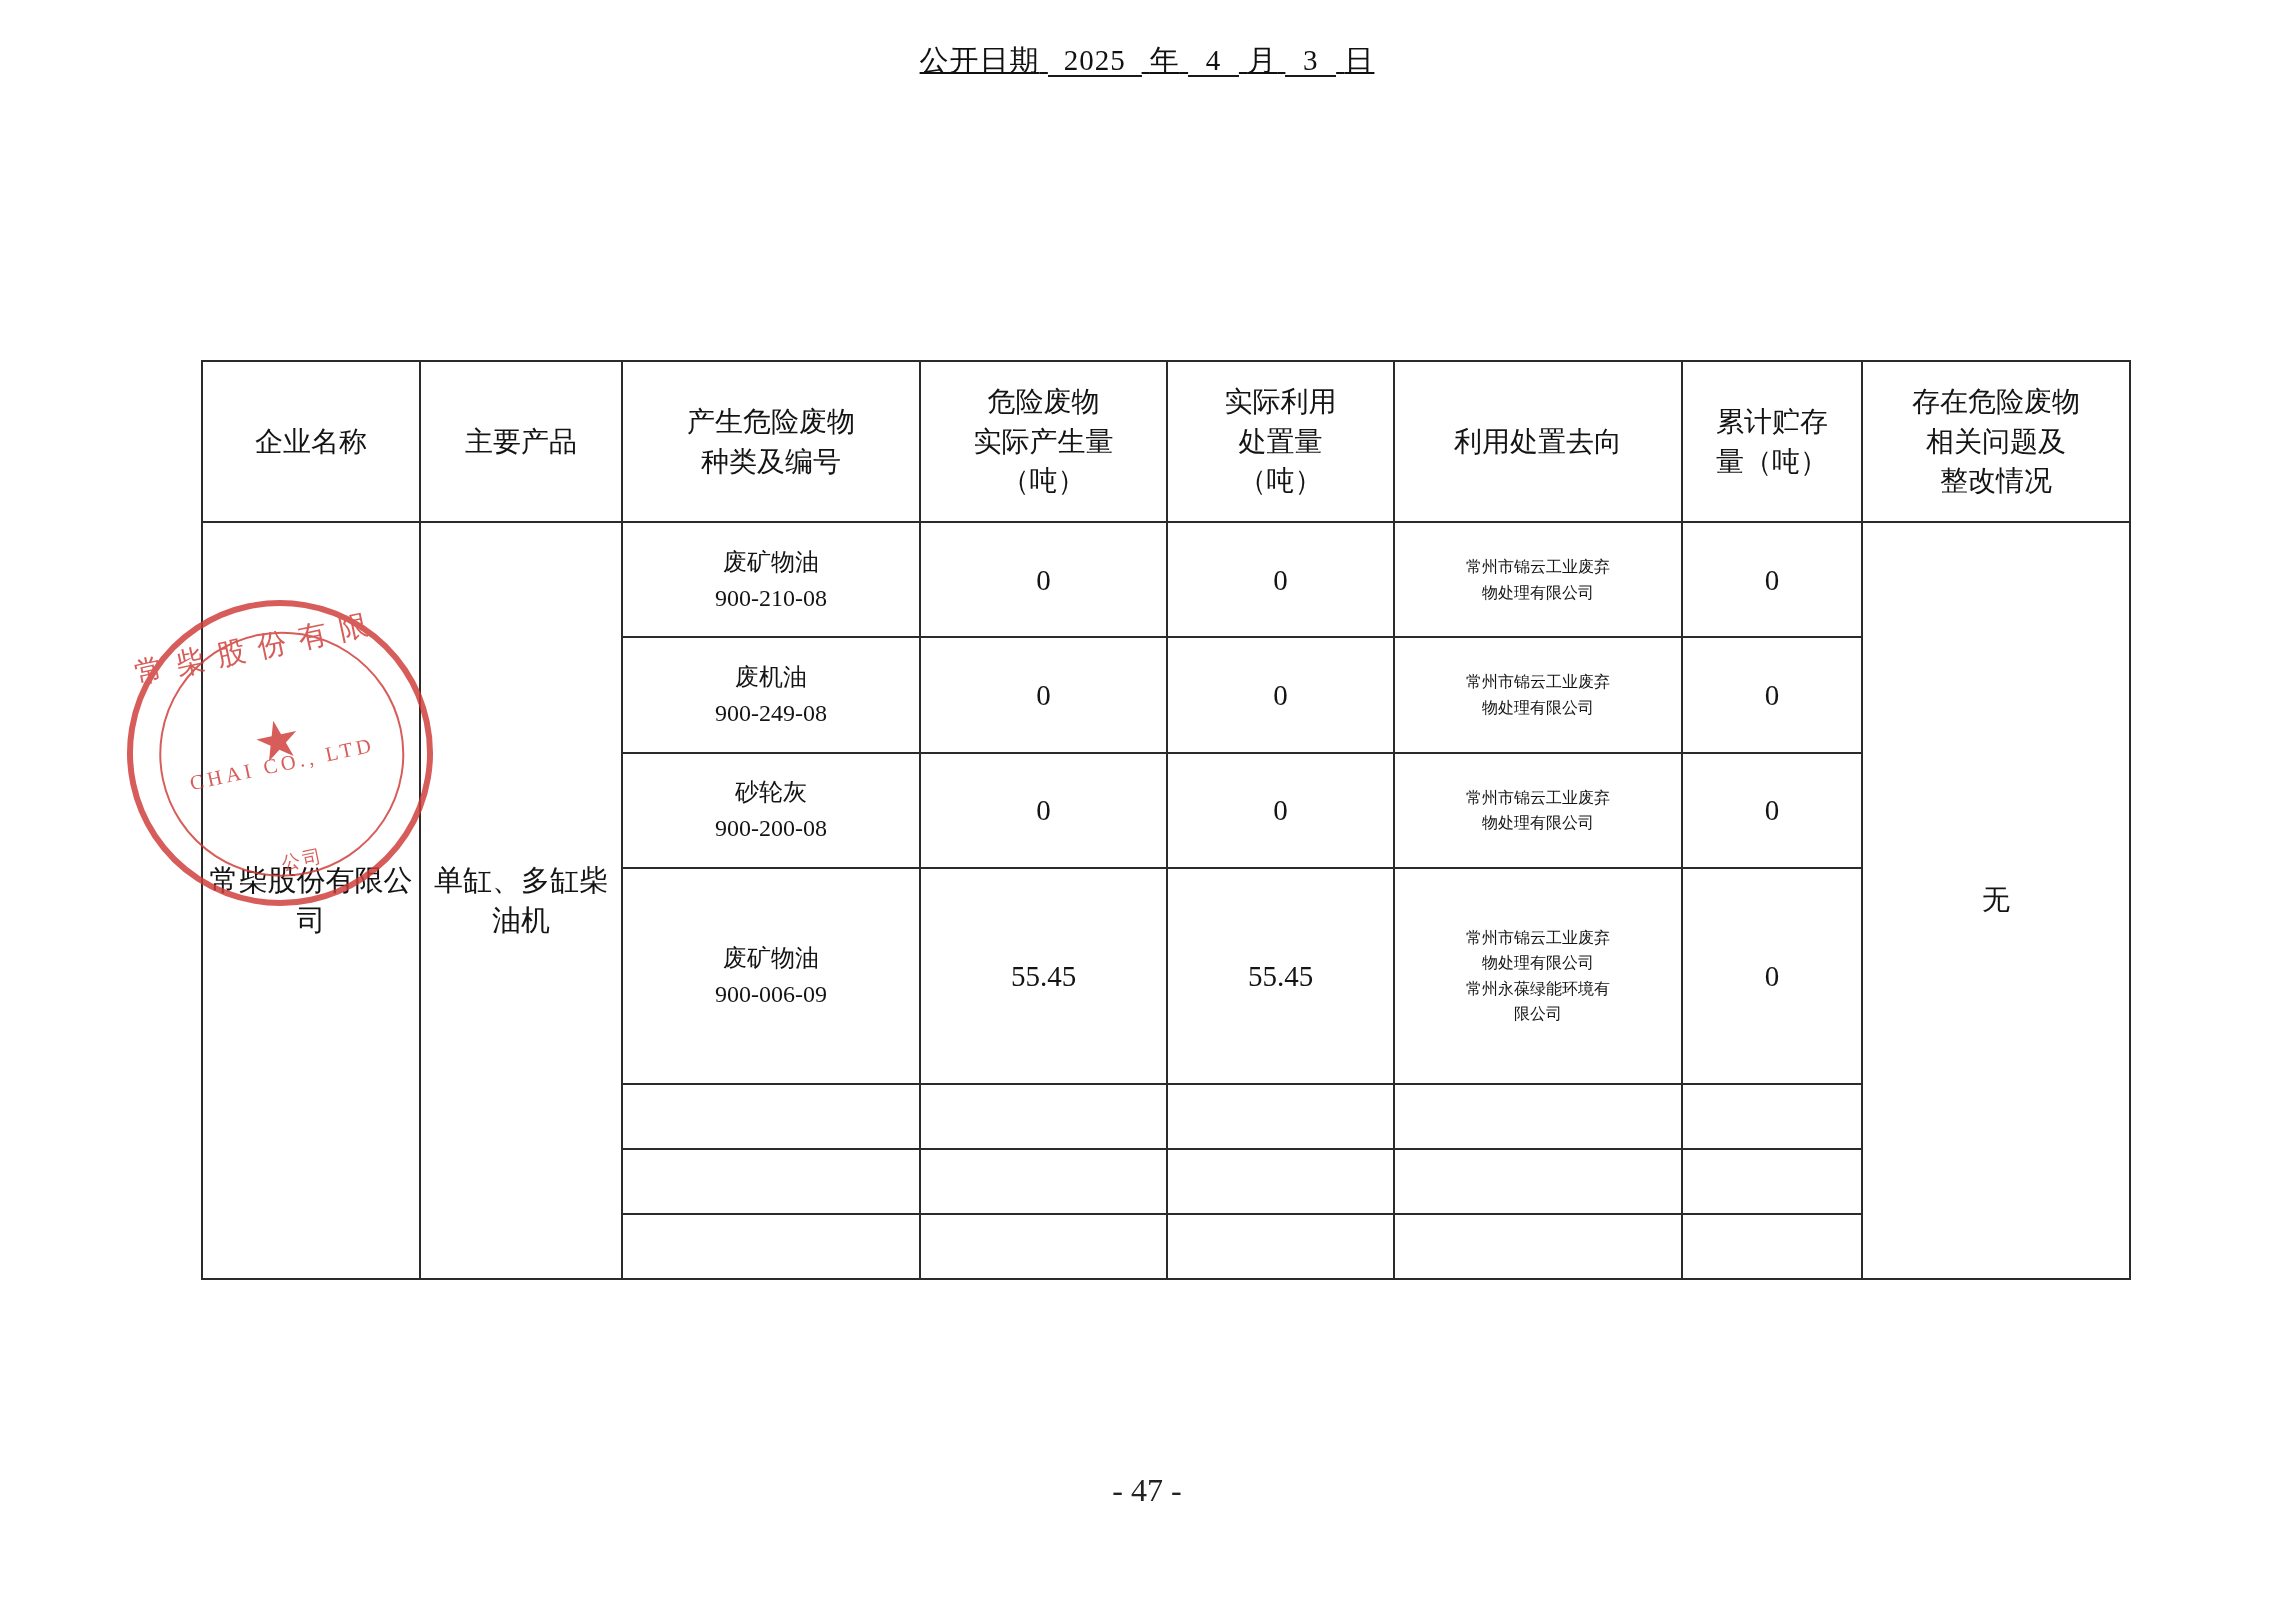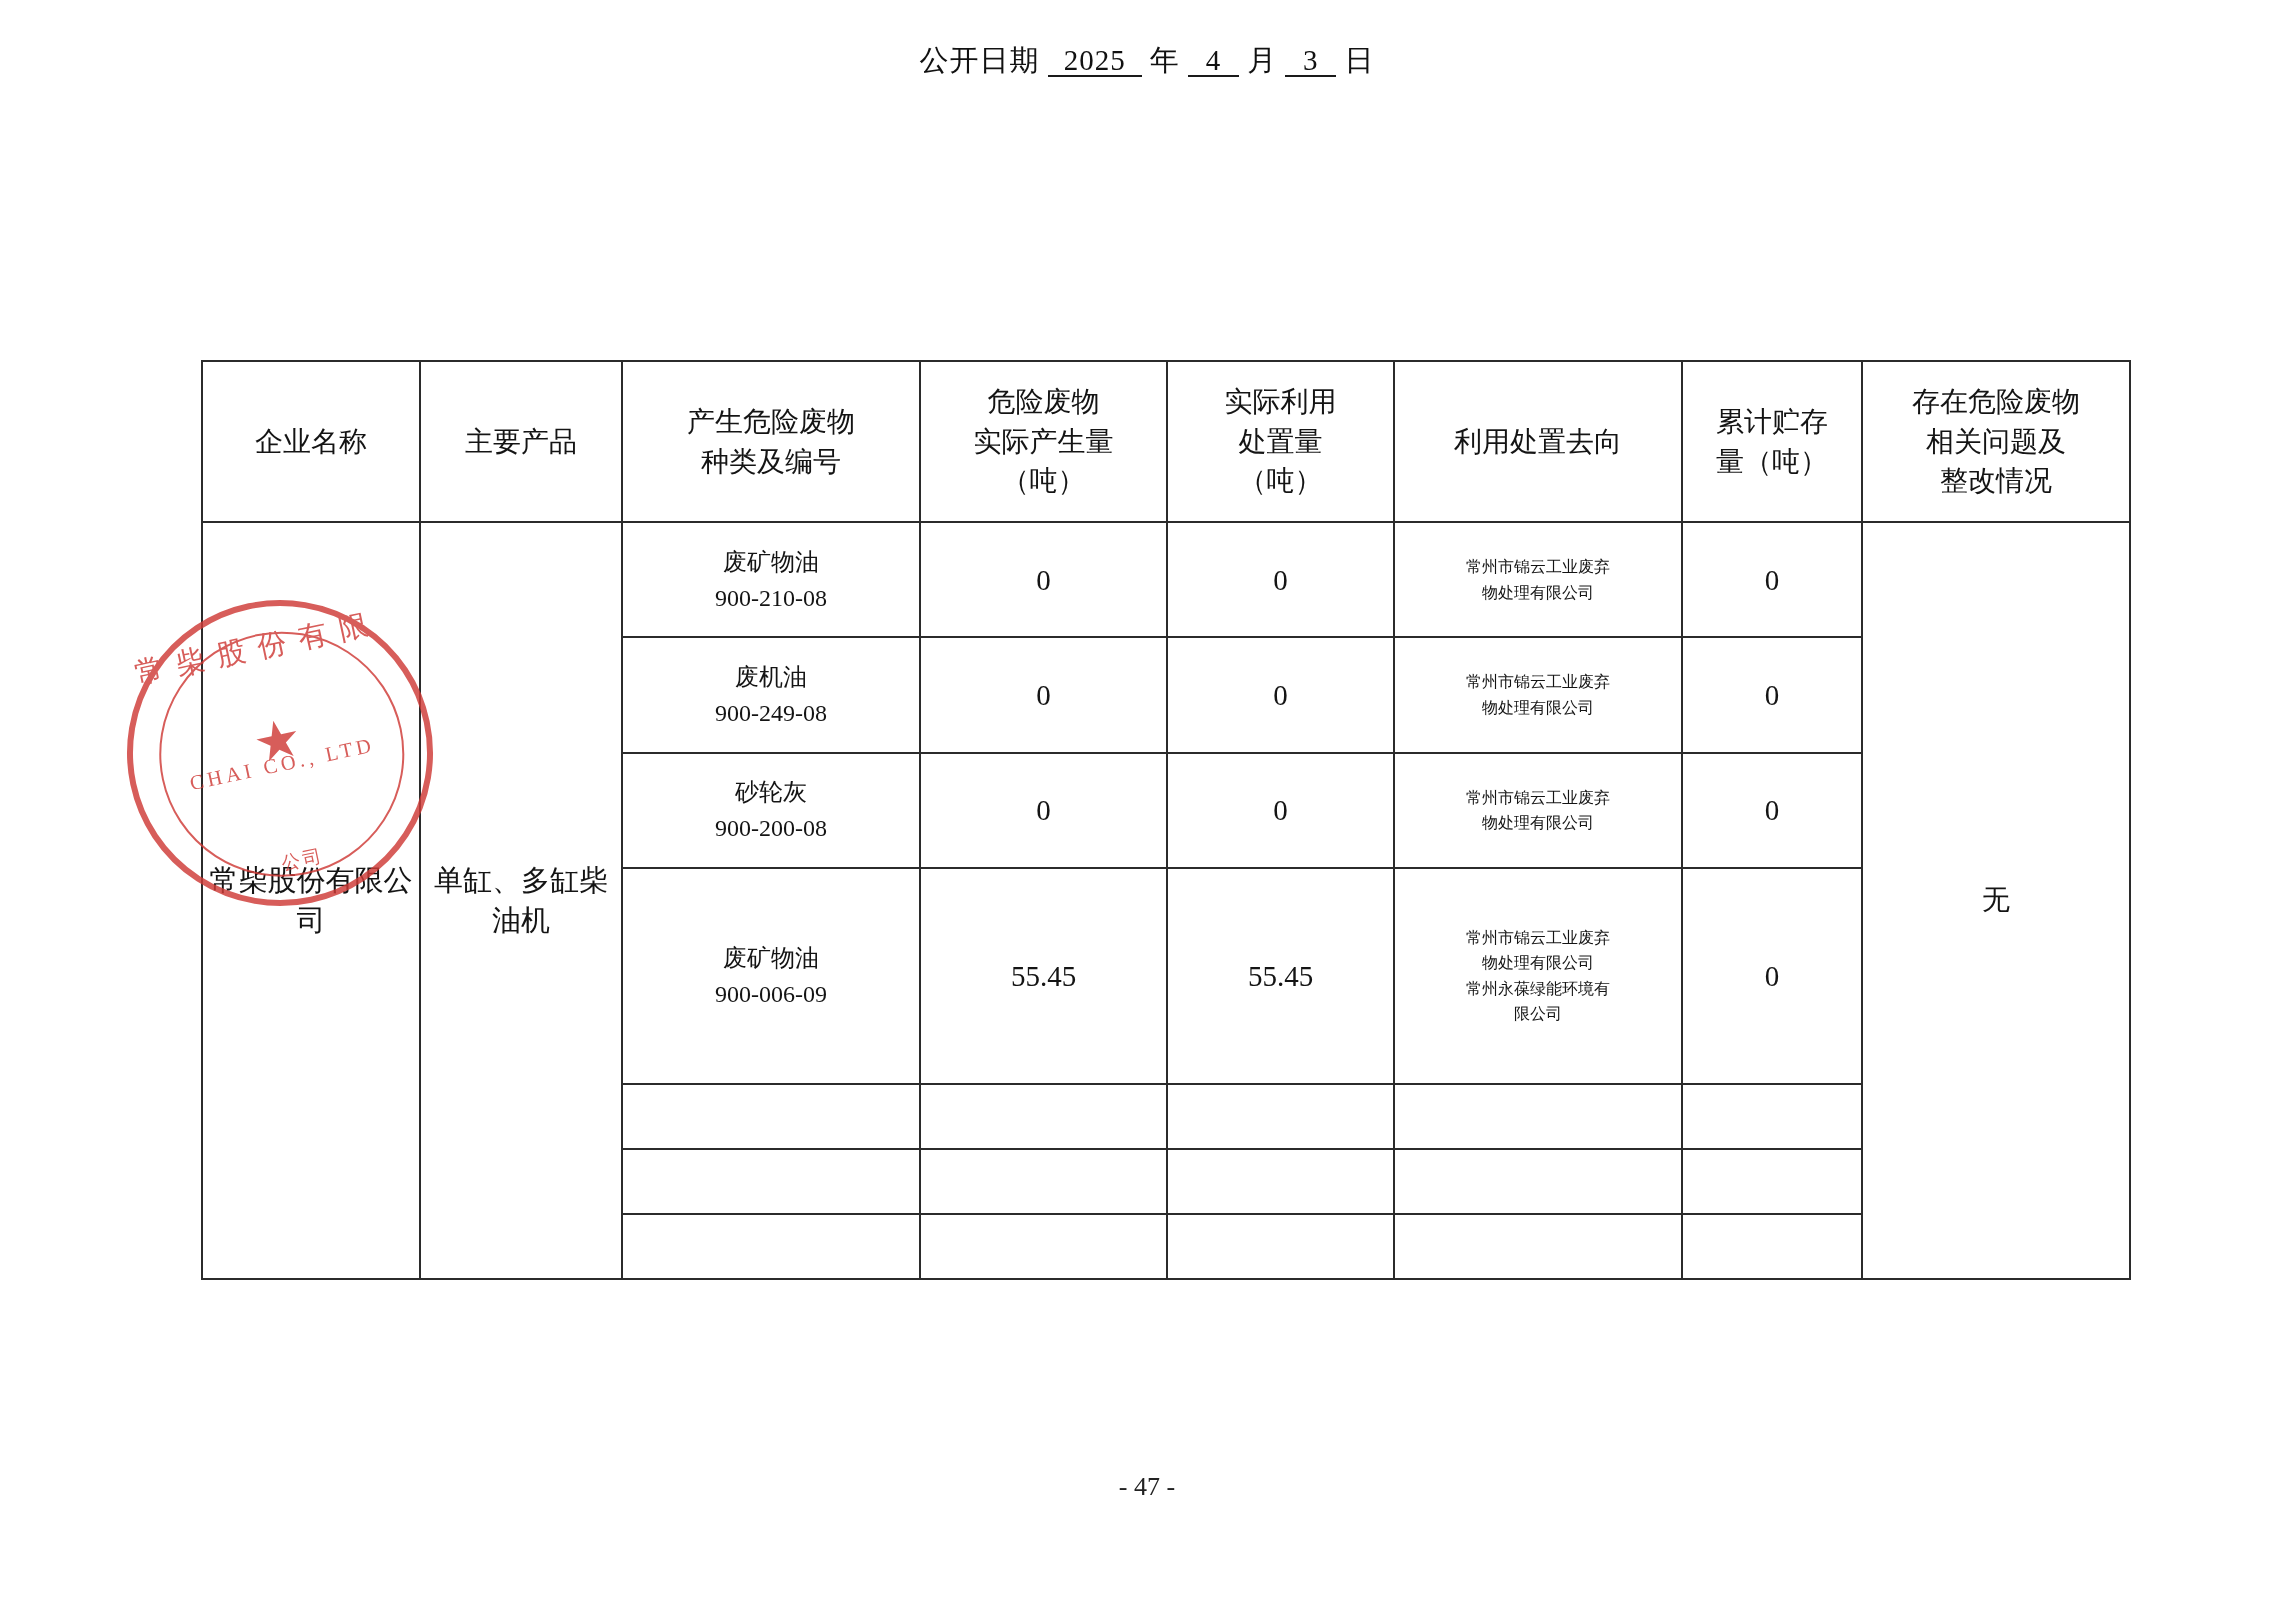--- a/index.html
+++ b/index.html
@@ -33,20 +33,21 @@
   .doc-title .u {
     text-decoration: underline;
     text-underline-offset: 4.9px;
   }
   .date-line {
     text-align: center;
     font-size: 29px;
     margin-top: 41px;
     color: #111;
     letter-spacing: 1px;
+    text-decoration: underline;
   }
   .date-line .u {
     display: inline-block;
     border-bottom: 2px solid #1a1a1a;
     min-width: 82px;
     text-align: center;
     padding: 0 5.9px;
     line-height: 1.05;
   }
   .date-line .u.sm {
@@ -171,21 +172,21 @@
     color: #cf3a36;
     font-size: 20.6px;
     letter-spacing: 3.9px;
   }
   .page-number {
     position: absolute;
     left: 0;
     width: 100%;
     top: 1431px;
     text-align: center;
-    font-size: 26px;
+    font-size: 32px;
     color: #222;
   }
 </style>
 </head>
 <body>
 
 <div class="page">
 
 
   <div class="date-line">

